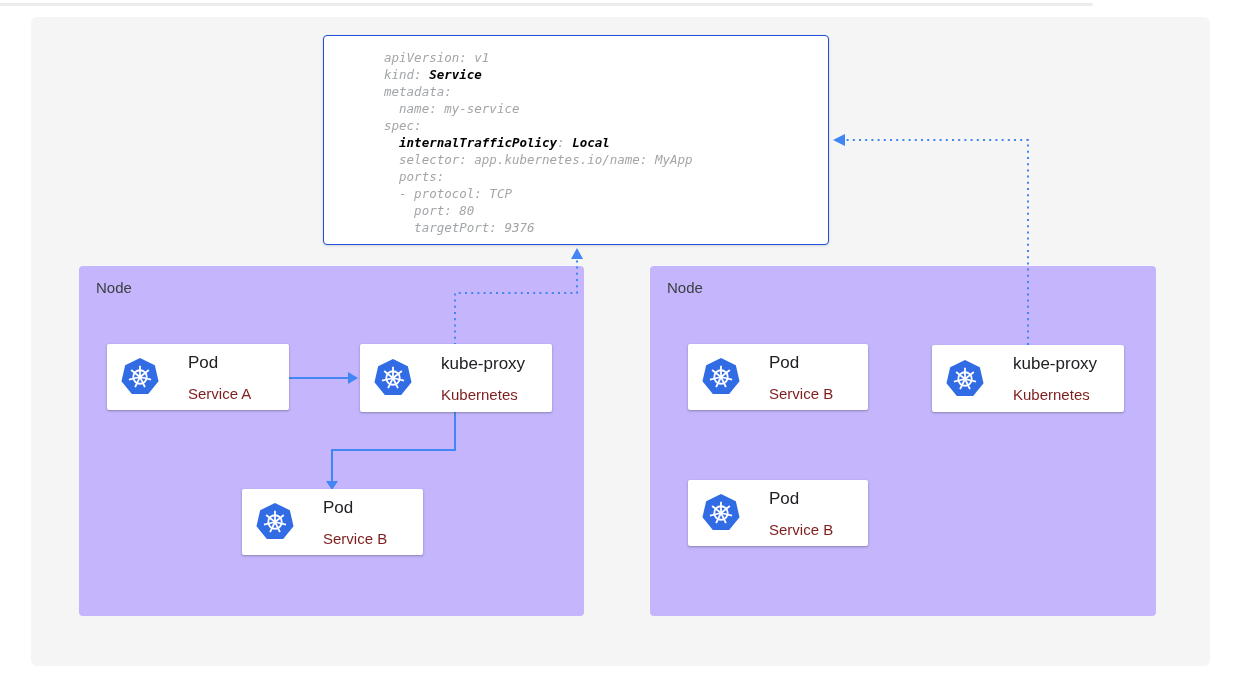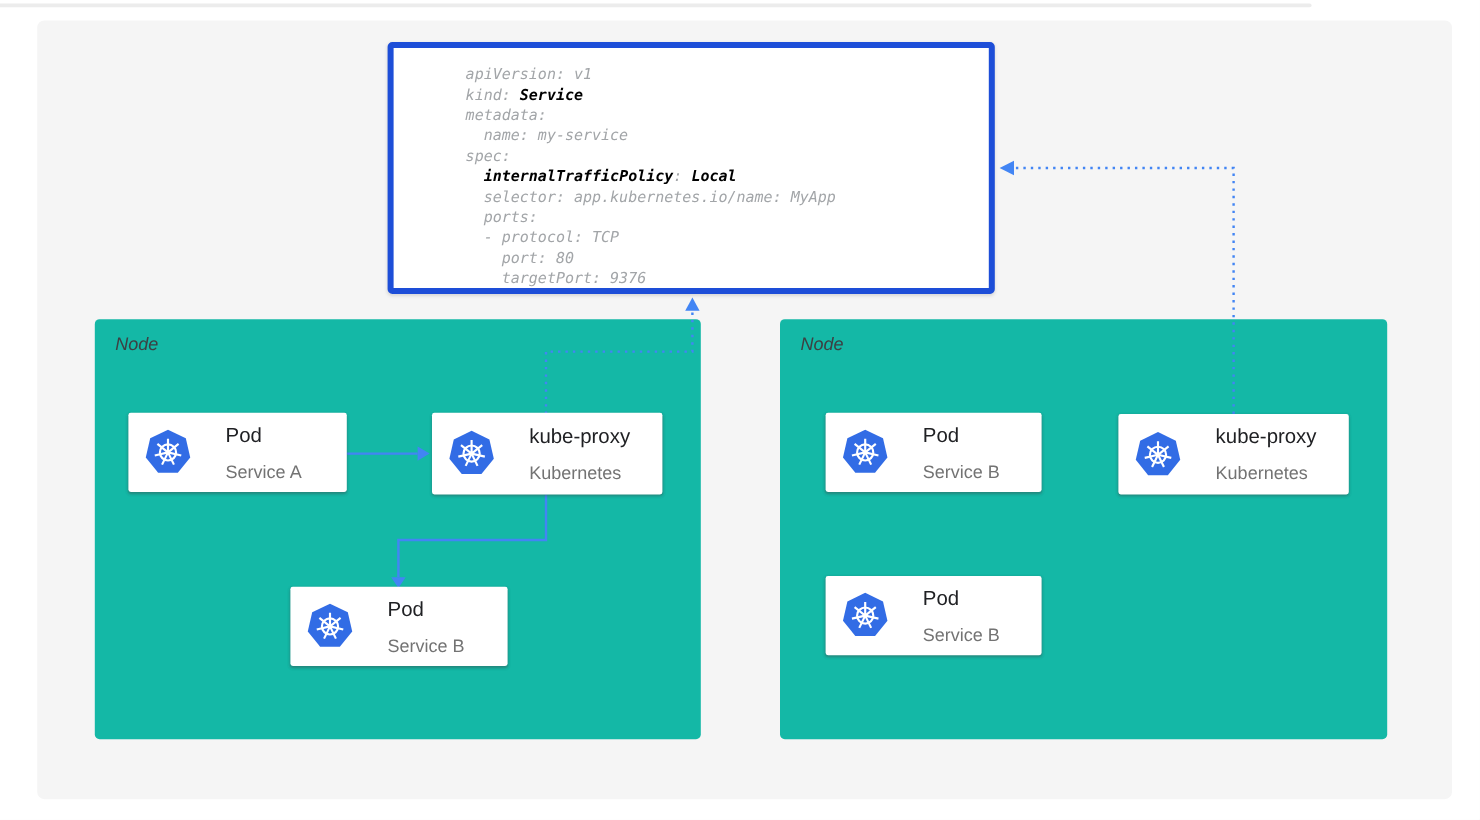--- a/index.html
+++ b/index.html
@@ -29,21 +29,21 @@
     background: #f5f5f5;
     border-radius: 6px;
   }
 
   
   .yaml-card {
     position: absolute;
     left: 292px; top: 18px;
     width: 506px; height: 210px;
     background: #ffffff;
-    border: 5px solid #1d4ed8;
+    border: 1px solid #1d4ed8;
     border-radius: 4px;
     box-shadow: 0 1px 3px rgba(0,0,0,0.12);
     padding: 13px 10px 10px 60px;
     z-index: 4;
   }
   .yaml-code {
     font-family: "DejaVu Sans Mono", monospace;
     font-style: italic;
     font-size: 12.5px;
     line-height: 17px;
@@ -54,24 +54,23 @@
     font-weight: bold;
     color: #000000;
     text-align: right;
   }
 
   
   .node {
     position: absolute;
     top: 249px;
     height: 350px;
-    background: #14b8a6;
+    background: #c4b5fd;
     border-radius: 4px;
     z-index: 1;
-    font-style: italic;
   }
   .node-left  { left: 48px;  width: 505px; }
   .node-right { left: 619px; width: 506px; }
   .node-label {
     position: absolute;
     left: 17px; top: 13px;
     font-size: 15px;
     color: #3c4043;
   }
 
@@ -104,21 +103,21 @@
     display: flex;
     flex-direction: column;
     gap: 12px;
   }
   .card-title {
     font-size: 17px;
     color: #202124;
   }
   .card-subtitle {
     font-size: 15px;
-    color: #737373;
+    color: #7f1d1d;
   }
 </style>
 </head>
 <body>
 
 <svg width="0" height="0" style="position:absolute" aria-hidden="true">
   <defs>
     <symbol id="k8s-helm" viewBox="0 0 38 38">
       <polygon points="19,1 33.1,7.8 36.6,23 26.8,35.2 11.2,35.2 1.4,23 4.9,7.8" fill="#326CE5"></polygon>
       <g stroke="#ffffff" stroke-width="1.7" fill="none">

